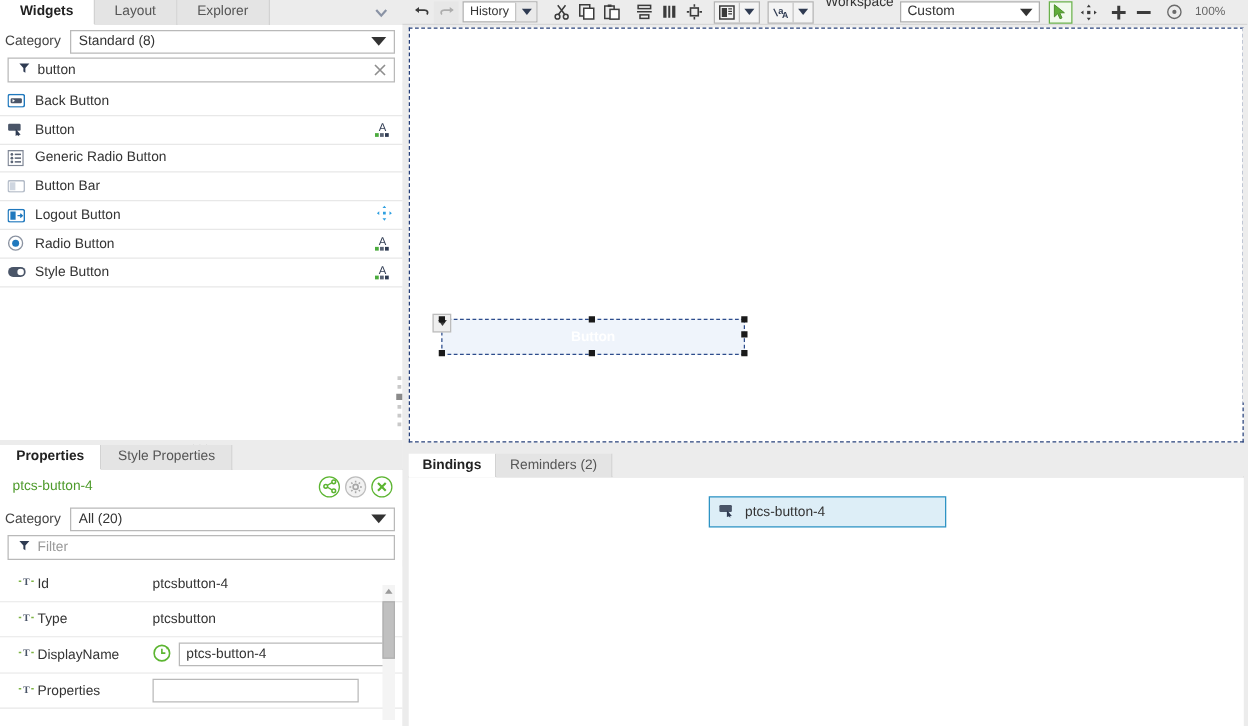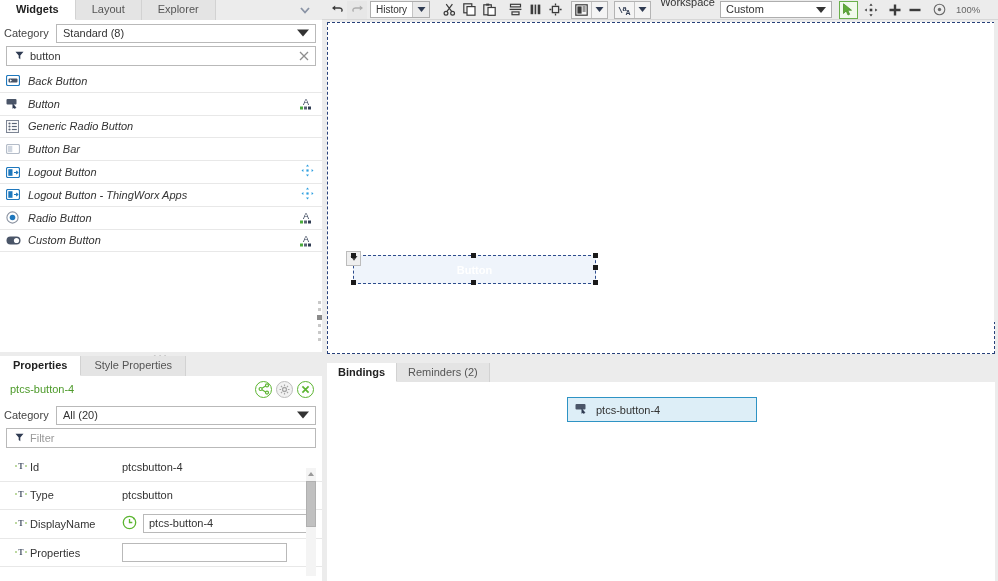--- a/index.html
+++ b/index.html
@@ -83,21 +83,21 @@
   .wlist { margin-top: 4px; background: #fff; }
   .wrow {
     position: relative;
     display: flex; align-items: center;
     height: 22.8px;
     border-bottom: 1px solid #e8e8e8;
     padding-left: 6px;
     cursor: default;
   }
   .wrow .wicon { width: 18px; height: 14px; display: flex; align-items: center; }
-  .wrow .wname { margin-left: 4px; font-size: 11px; color: #333; font-style: italic; }
+  .wrow .wname { margin-left: 4px; font-size: 11px; color: #333; }
   .wrow .wbadge { position: absolute; right: 8px; top: 3px; }
 
   .panel-splitter {
     position: absolute; left: 0; top: 352px; width: 322px; height: 9px;
     background: #ececec;
     display: flex; align-items: center; justify-content: center;
   }
   .dots3 { letter-spacing: 2px; color: #9a9a9a; font-size: 9px; line-height: 4px; }
 
   
@@ -382,36 +382,20 @@
           </span>
           <span class="wname">Logout Button</span>
           <span class="wbadge">
             <svg width="13" height="13" viewBox="0 0 13 13">
                 <path d="M6.5 0.5 L8 2.4 H5 Z M6.5 12.5 L5 10.6 H8 Z M0.5 6.5 L2.4 5 V8 Z M12.5 6.5 L10.6 8 V5 Z" fill="#2e9fe0"></path>
                 <rect x="5.4" y="5.4" width="2.2" height="2.2" fill="#2e9fe0"></rect>
               </svg>
           </span>
         </div>
 
-        <div class="wrow">
-          <span class="wicon">
-            <svg width="14" height="11" viewBox="0 0 14 11">
-                <rect x="0.5" y="0.5" width="13" height="10" rx="1.5" fill="#fff" stroke="#1f78bd" stroke-width="1.2"></rect>
-                <rect x="2.3" y="2.2" width="4.2" height="6.6" fill="#1f78bd"></rect>
-                <path d="M8 5.5 H11.6 M10.2 4 L11.8 5.5 L10.2 7" stroke="#1f78bd" stroke-width="1.1" fill="none"></path>
-              </svg>
-          </span>
-          <span class="wname">Logout Button - ThingWorx Apps</span>
-          <span class="wbadge">
-            <svg width="13" height="13" viewBox="0 0 13 13">
-                <path d="M6.5 0.5 L8 2.4 H5 Z M6.5 12.5 L5 10.6 H8 Z M0.5 6.5 L2.4 5 V8 Z M12.5 6.5 L10.6 8 V5 Z" fill="#2e9fe0"></path>
-                <rect x="5.4" y="5.4" width="2.2" height="2.2" fill="#2e9fe0"></rect>
-              </svg>
-          </span>
-        </div>
 
         <div class="wrow">
           <span class="wicon">
             <svg width="13" height="13" viewBox="0 0 13 13">
                 <circle cx="6.5" cy="6.5" r="5.6" fill="#fff" stroke="#8b93a1" stroke-width="1.1"></circle>
                 <circle cx="6.5" cy="6.5" r="2.8" fill="#1f78bd"></circle>
               </svg>
           </span>
           <span class="wname">Radio Button</span>
           <span class="wbadge">
@@ -424,21 +408,21 @@
           </span>
         </div>
 
         <div class="wrow">
           <span class="wicon">
             <svg width="15" height="9" viewBox="0 0 15 9">
                 <rect x="0.5" y="0.5" width="14" height="8" rx="4" fill="#4a5568"></rect>
                 <circle cx="10.5" cy="4.5" r="2.6" fill="#fff"></circle>
               </svg>
           </span>
-          <span class="wname">Custom Button</span>
+          <span class="wname">Style Button</span>
           <span class="wbadge">
             <svg width="16" height="16" viewBox="0 0 16 16">
                 <text x="8" y="9" font-size="9" font-family="Liberation Sans, sans-serif" text-anchor="middle" fill="#2f3b52">A</text>
                 <rect x="2" y="10.5" width="3" height="3" fill="#4bab3d"></rect>
                 <rect x="6" y="10.5" width="3" height="3" fill="#5a6475"></rect>
                 <rect x="10" y="10.5" width="3" height="3" fill="#2f3b52"></rect>
               </svg>
           </span>
         </div>
 

